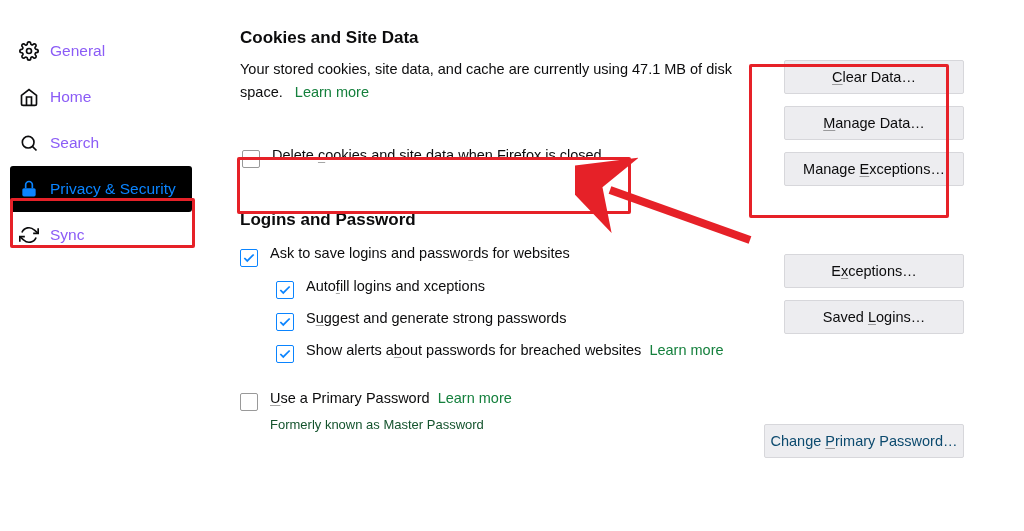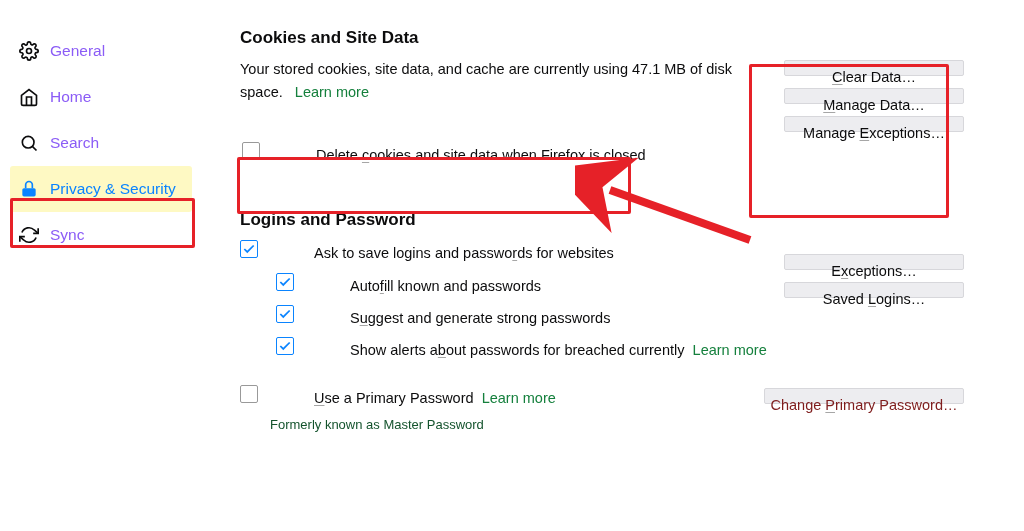--- a/index.html
+++ b/index.html
@@ -15,39 +15,39 @@
     }
     .container { display: flex; padding-top: 28px; }
     .sidebar { width: 200px; padding-left: 10px; flex-shrink: 0; }
     .sb-item {
       display: flex; align-items: center;
       height: 46px; padding-left: 8px;
       border-radius: 3px; cursor: pointer;
       font-size: 15.5px; color: #8b5cf6;
       margin-right: 8px;
     }
-    .sb-item.selected { background: #fef9c3; color: #0a84ff; }
+    .sb-item.selected { background: #000000; color: #0a84ff; }
     .sb-item .icon { width: 22px; height: 22px; margin-right: 10px; display:flex; align-items:center; justify-content:center; }
     .sb-item.selected svg { stroke: #0a84ff; fill: none; }
     .sb-item.selected .lock-body { fill: #0a84ff; }
     .main { flex: 1; padding-left: 40px; padding-right: 40px; position: relative; }
     h2 { font-size: 17px; font-weight: 600; margin-bottom: 10px; }
     .section { margin-bottom: 36px; }
     .desc { line-height: 1.6; color: #0c0c0d; max-width: 500px; }
     a.link { color: #15803d; text-decoration: none; }
     .row { position: relative; }
     .buttons-col { position: absolute; right: 20px; width: 180px; }
     .btn {
-      display: block; width: 180px; height: 16px;
+      display: block; width: 180px; height: 34px;
       background: #ededf0; border: 1px solid #d7d7db; border-radius: 2px;
       font-size: 14.5px; color: #0c0c0d; cursor: pointer;
       margin-bottom: 12px; text-align: center; line-height: 32px;
     }
-    .btn.disabled { color: #7f1d1d; cursor: default; }
-    .cb-row { display: flex; align-items: flex-start; margin: 6px 0; gap: 44px; }
+    .btn.disabled { color: #0c4a6e; cursor: default; }
+    .cb-row { display: flex; align-items: flex-end; margin: 6px 0; }
     .cb-row.indent { padding-left: 36px; }
     .cb {
       width: 18px; height: 18px; border: 1px solid #999; border-radius: 2px;
       margin-right: 12px; flex-shrink:0; display:flex; align-items:center; justify-content:center;
       background:#fff;
     }
     .cb.checked { border-color: #0a84ff; }
     .cb.checked svg { display:block; }
     .cb svg { display:none; }
     .cb-label { line-height: 1.8; }
@@ -160,39 +160,39 @@
           </span>
         <span class="cb-label"><span>Ask to save logins and passwo</span><span class="underl">r</span><span>ds for websites</span></span>
       </div>
 
       <div class="cb-row indent">
         <span class="cb checked">
             <svg width="14" height="14" viewBox="0 0 24 24" fill="none" stroke="#0a84ff" stroke-width="3">
               <polyline points="20 6 9 17 4 12"></polyline>
             </svg>
           </span>
-        <span class="cb-label"><span>Auto</span><span class="underl">f</span><span>ill known and passwords</span></span>
+        <span class="cb-label"><span>Auto</span><span class="underl">f</span><span>ill logins and xceptions</span></span>
       </div>
 
       <div class="cb-row indent">
         <span class="cb checked">
             <svg width="14" height="14" viewBox="0 0 24 24" fill="none" stroke="#0a84ff" stroke-width="3">
               <polyline points="20 6 9 17 4 12"></polyline>
             </svg>
           </span>
         <span class="cb-label"><span>S</span><span class="underl">u</span><span>ggest and generate strong passwords</span></span>
       </div>
 
       <div class="cb-row indent">
         <span class="cb checked">
             <svg width="14" height="14" viewBox="0 0 24 24" fill="none" stroke="#0a84ff" stroke-width="3">
               <polyline points="20 6 9 17 4 12"></polyline>
             </svg>
           </span>
-        <span class="cb-label"><span>Show alerts a</span><span class="underl">b</span><span>out passwords for breached currently</span>&nbsp;&nbsp;<a href="#" class="link">Learn more</a></span>
+        <span class="cb-label"><span>Show alerts a</span><span class="underl">b</span><span>out passwords for breached websites</span>&nbsp;&nbsp;<a href="#" class="link">Learn more</a></span>
       </div>
 
       <div style="height:10px;"></div>
 
       <div class="cb-row">
         <span class="cb"></span>
         <span class="cb-label"><span></span><span class="underl">U</span><span>se a Primary Password</span>&nbsp;&nbsp;<a href="#" class="link">Learn more</a></span>
       </div>
       <p class="hint">Formerly known as Master Password</p>
     </div>

